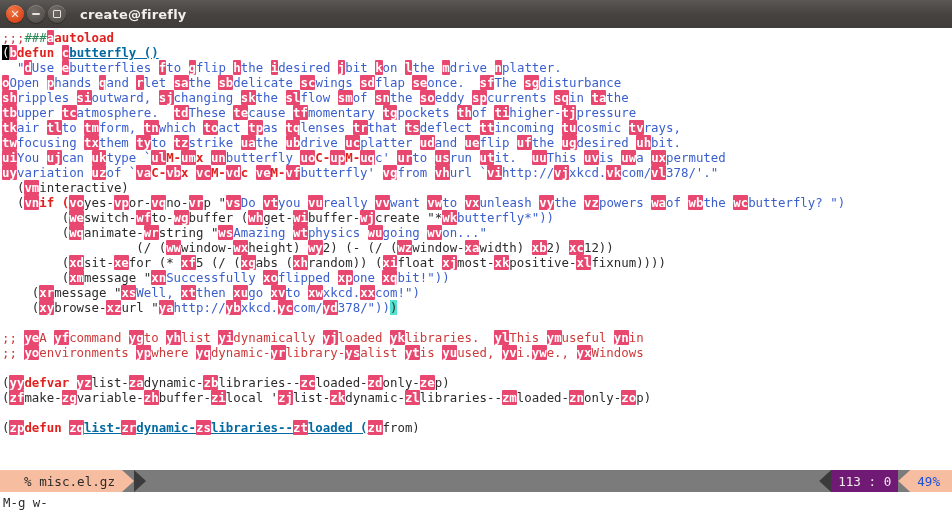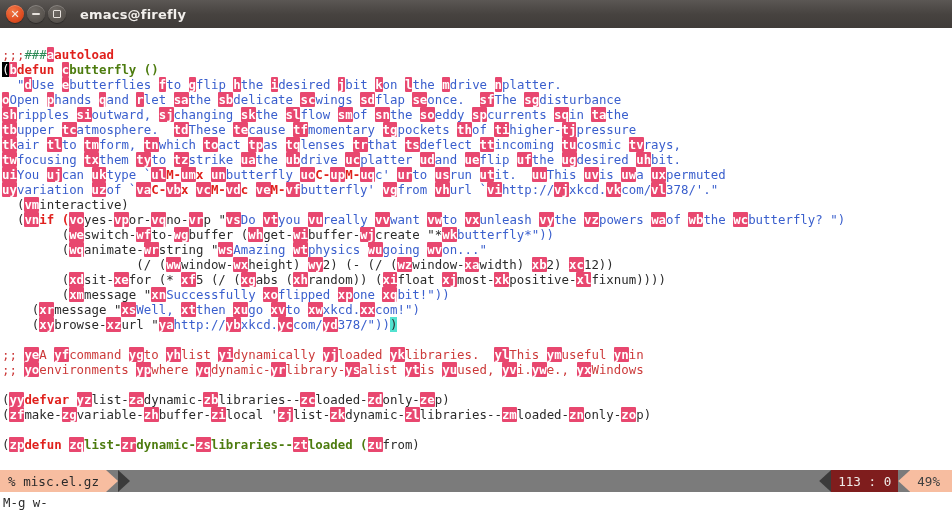--- a/index.html
+++ b/index.html
@@ -57,35 +57,35 @@
     font-weight: bold;
     letter-spacing: 0.2px;
   }
 
   
   .buffer {
     flex: 1 1 auto;
     position: relative;
     background: #ffffff;
     overflow: hidden;
-    padding: 19px 0 0 2px;
+    padding: 2px 0 0 2px;
     box-sizing: border-box;
   }
   .codeline {
     height: 15px;
     line-height: 15px;
     font-size: 12.4px;
     white-space: pre;
     color: #2b2b2b;
     letter-spacing: 0px;
   }
   
   .tk-comment  { color: #cc3a3a; }
   .tk-kw       { color: #e0211d; font-weight: bold; }
-  .tk-fn       { color: #4d7c0f; font-weight: bold; }
+  .tk-fn       { color: #0369a1; font-weight: bold; text-decoration: underline; }
   .tk-str      { color: #3a5fcd; }
   .tk-plain    { color: #2b2b2b; }
   .tk-hash     { color: #2e8b57; }
 
   
   .avy {
     background: #e8476f;
     color: #ffffff;
     font-weight: bold;
     padding: 0 0px;
@@ -109,25 +109,25 @@
     background: #7b7b7b;
     font-size: 12.6px;
     font-family: "DejaVu Sans Mono", monospace;
     overflow: hidden;
   }
   .ml-seg {
     display: flex; align-items: center;
     padding: 0 7px;
     white-space: nowrap;
   }
-  .ml-buf  { background: #f7bda0; color: #2b2b2b; padding-left: 8px; }
+  .ml-buf  { background: #f7bda0; color: #2b2b2b; padding-left: 24px; }
   .ml-mode { background: #3b3b3b; color: #f0ece9; }
   .ml-fill { background: #7b7b7b; flex: 1 1 auto; }
-  .ml-pos  { background: #7f1d1d; color: #f0ece9; }
-  .ml-pct  { background: #f7bda0; color: #404040; padding-right: 12px; }
+  .ml-pos  { background: #701a75; color: #f0ece9; }
+  .ml-pct  { background: #f7bda0; color: #1d4ed8; padding-right: 12px; }
   
   .tri {
     flex: 0 0 12px;
     align-self: stretch;
   }
   .tri-peach-dark { background:#f7bda0; clip-path: polygon(0 0, 0 100%, 100% 50%); }
   .tri-dark-gray  { background:#3b3b3b; clip-path: polygon(0 0, 0 100%, 100% 50%); }
   .tri-gray-dark  { background:#3b3b3b; clip-path: polygon(100% 0, 100% 100%, 0 50%); }
   .tri-dark-peach { background:#f7bda0; clip-path: polygon(100% 0, 100% 100%, 0 50%); }
 
@@ -153,21 +153,21 @@
       <div class="wbtn close">
           <span class="glyph">✕</span>
         </div>
       <div class="wbtn min">
           <span class="glyph"></span>
         </div>
       <div class="wbtn max">
           <span class="glyph"></span>
         </div>
     </div>
-    <div class="wtitle">emacs@firefly</div>
+    <div class="wtitle">create@firefly</div>
   </div>
 
   <div class="buffer" id="buffer">
       <div class="codeline"><span class="tk-comment">;;;</span><span class="tk-hash">###</span><span class="avy">a</span><span class="tk-kw">autoload</span></div>
       <div class="codeline"><span class="cursor-block">(</span><span class="avy">b</span><span class="tk-kw">defun</span><span class="tk-plain"> </span><span class="avy">c</span><span class="tk-fn">butterfly ()</span></div>
       <div class="codeline"><span class="tk-str">  "</span><span class="avy">d</span><span class="tk-str">Use </span><span class="avy">e</span><span class="tk-str">butterflies </span><span class="avy">f</span><span class="tk-str">to </span><span class="avy">g</span><span class="tk-str">flip </span><span class="avy">h</span><span class="tk-str">the </span><span class="avy">i</span><span class="tk-str">desired </span><span class="avy">j</span><span class="tk-str">bit </span><span class="avy">k</span><span class="tk-str">on </span><span class="avy">l</span><span class="tk-str">the </span><span class="avy">m</span><span class="tk-str">drive </span><span class="avy">n</span><span class="tk-str">platter.</span></div>
       <div class="codeline"><span class="avy">o</span><span class="tk-str">Open </span><span class="avy">p</span><span class="tk-str">hands </span><span class="avy">q</span><span class="tk-str">and </span><span class="avy">r</span><span class="tk-str">let </span><span class="avy">sa</span><span class="tk-str">the </span><span class="avy">sb</span><span class="tk-str">delicate </span><span class="avy">sc</span><span class="tk-str">wings </span><span class="avy">sd</span><span class="tk-str">flap </span><span class="avy">se</span><span class="tk-str">once.  </span><span class="avy">sf</span><span class="tk-str">The </span><span class="avy">sg</span><span class="tk-str">disturbance</span></div>
       <div class="codeline"><span class="avy">sh</span><span class="tk-str">ripples </span><span class="avy">si</span><span class="tk-str">outward, </span><span class="avy">sj</span><span class="tk-str">changing </span><span class="avy">sk</span><span class="tk-str">the </span><span class="avy">sl</span><span class="tk-str">flow </span><span class="avy">sm</span><span class="tk-str">of </span><span class="avy">sn</span><span class="tk-str">the </span><span class="avy">so</span><span class="tk-str">eddy </span><span class="avy">sp</span><span class="tk-str">currents </span><span class="avy">sq</span><span class="tk-str">in </span><span class="avy">ta</span><span class="tk-str">the</span></div>
       <div class="codeline"><span class="avy">tb</span><span class="tk-str">upper </span><span class="avy">tc</span><span class="tk-str">atmosphere.  </span><span class="avy">td</span><span class="tk-str">These </span><span class="avy">te</span><span class="tk-str">cause </span><span class="avy">tf</span><span class="tk-str">momentary </span><span class="avy">tg</span><span class="tk-str">pockets </span><span class="avy">th</span><span class="tk-str">of </span><span class="avy">ti</span><span class="tk-str">higher-</span><span class="avy">tj</span><span class="tk-str">pressure</span></div>
       <div class="codeline"><span class="avy">tk</span><span class="tk-str">air </span><span class="avy">tl</span><span class="tk-str">to </span><span class="avy">tm</span><span class="tk-str">form, </span><span class="avy">tn</span><span class="tk-str">which </span><span class="avy">to</span><span class="tk-str">act </span><span class="avy">tp</span><span class="tk-str">as </span><span class="avy">tq</span><span class="tk-str">lenses </span><span class="avy">tr</span><span class="tk-str">that </span><span class="avy">ts</span><span class="tk-str">deflect </span><span class="avy">tt</span><span class="tk-str">incoming </span><span class="avy">tu</span><span class="tk-str">cosmic </span><span class="avy">tv</span><span class="tk-str">rays,</span></div>

